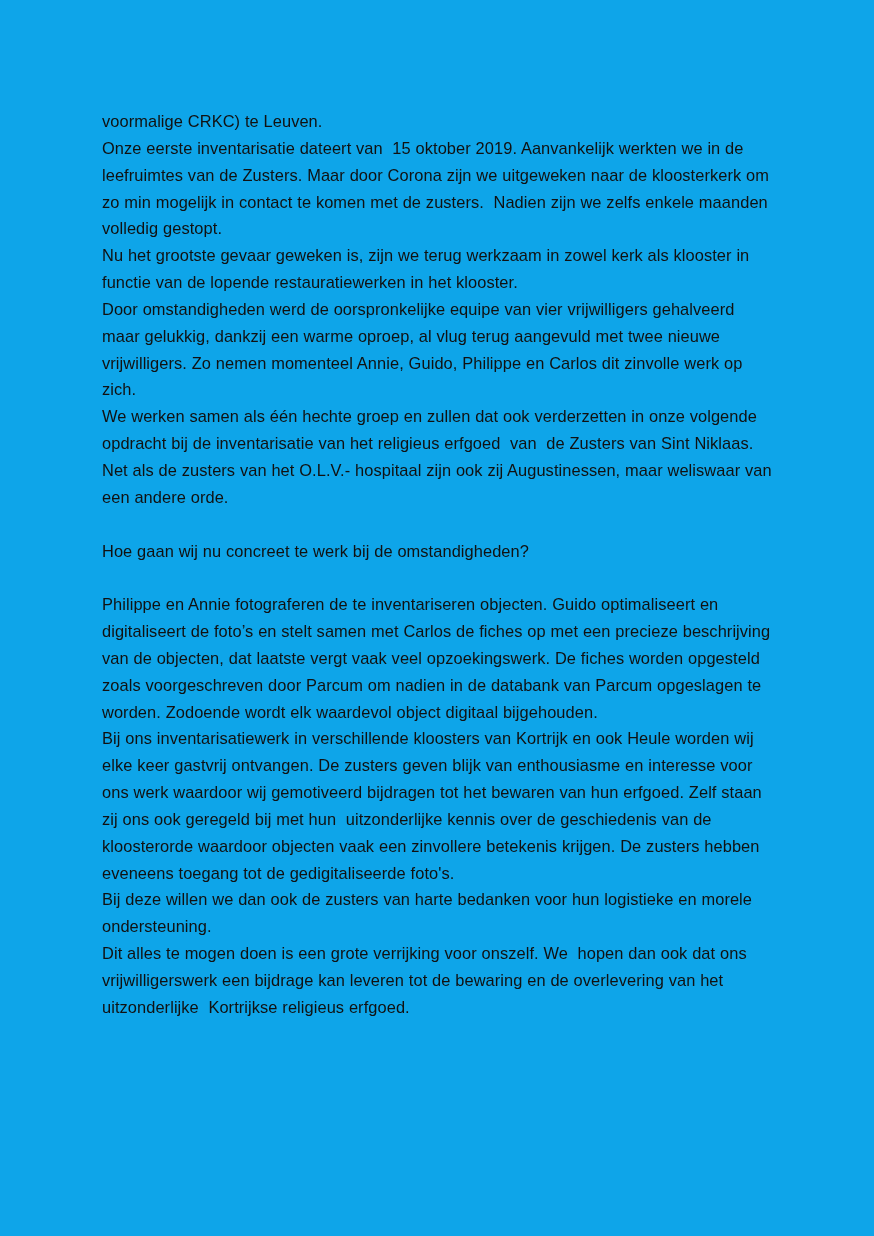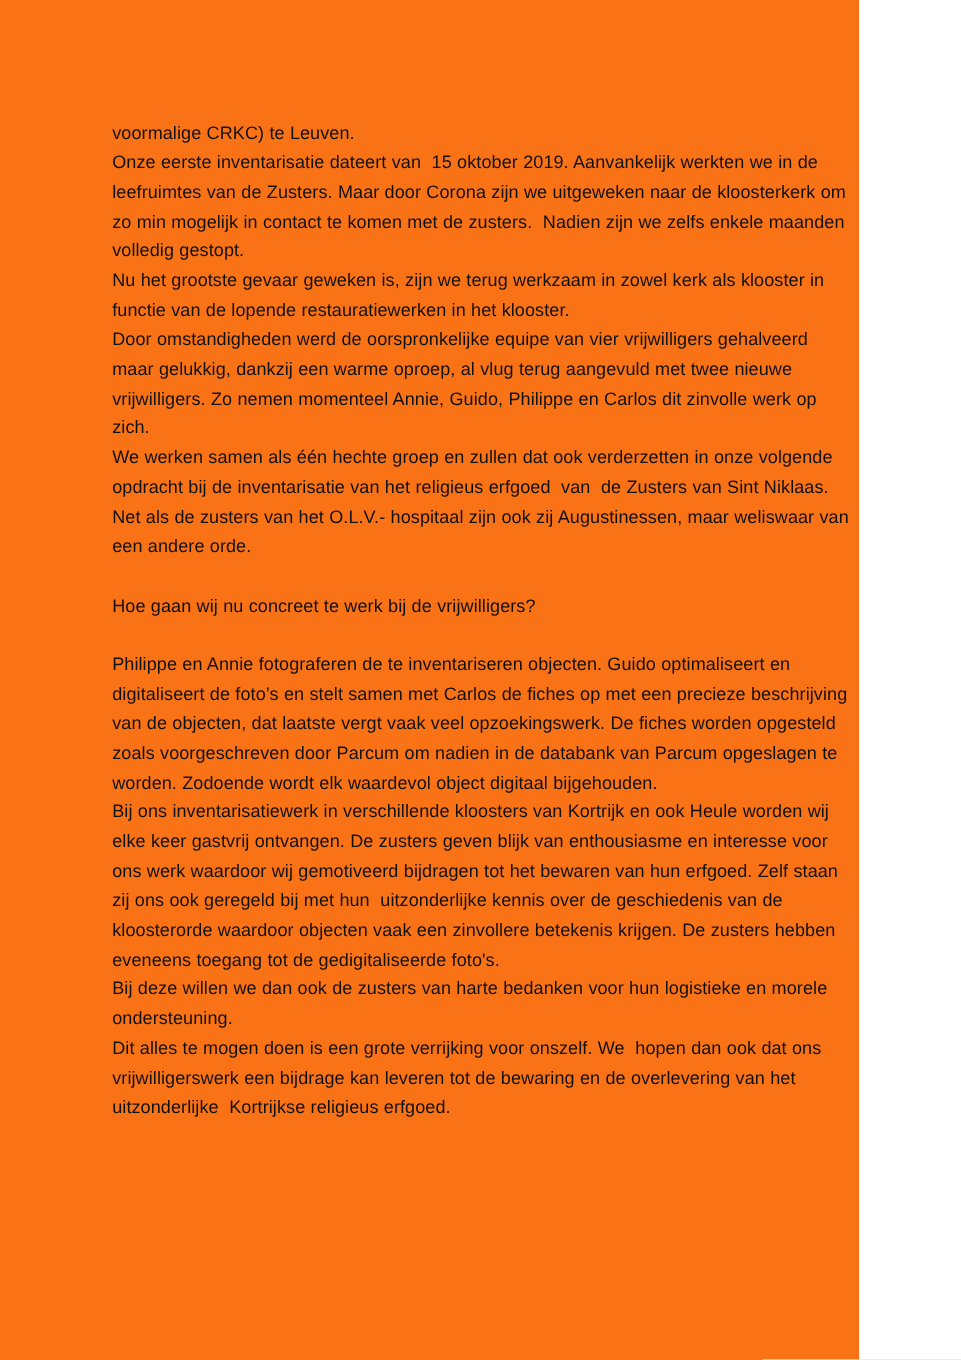--- a/index.html
+++ b/index.html
@@ -9,23 +9,23 @@
   }
   body {
     width: 874px;
     height: 1236px;
     font-family: "Liberation Sans", sans-serif;
     color: #111111;
     overflow: hidden;
   }
   .page {
     position: relative;
-    width: 781px;
+    width: 874px;
     height: 1236px;
-    background: #f97316;
+    background: #0ea5e9;
     box-sizing: border-box;
   }
   .doc-body {
     position: absolute;
     left: 102px;
     top: 108px;
     width: 672px;
   }
   .para {
     margin: 0;
@@ -50,21 +50,21 @@
   <div class="doc-body">
 
     <p class="para">voormalige CRKC) te Leuven.
 Onze eerste inventarisatie dateert van  15 oktober 2019. Aanvankelijk werkten we in de leefruimtes van de Zusters. Maar door Corona zijn we uitgeweken naar de kloosterkerk om zo min mogelijk in contact te komen met de zusters.  Nadien zijn we zelfs enkele maanden volledig gestopt.
 Nu het grootste gevaar geweken is, zijn we terug werkzaam in zowel kerk als klooster in functie van de lopende restauratiewerken in het klooster.
 Door omstandigheden werd de oorspronkelijke equipe van vier vrijwilligers gehalveerd maar gelukkig, dankzij een warme oproep, al vlug terug aangevuld met twee nieuwe vrijwilligers. Zo nemen momenteel Annie, Guido, Philippe en Carlos dit zinvolle werk op zich.
 We werken samen als één hechte groep en zullen dat ook verderzetten in onze volgende opdracht bij de inventarisatie van het religieus erfgoed  van  de Zusters van Sint Niklaas. Net als de zusters van het O.L.V.- hospitaal zijn ook zij Augustinessen, maar weliswaar van een andere orde.</p>
 
     <div class="blank-line"></div>
 
-    <p class="para">Hoe gaan wij nu concreet te werk bij de vrijwilligers?</p>
+    <p class="para">Hoe gaan wij nu concreet te werk bij de omstandigheden?</p>
 
     <div class="blank-line"></div>
 
     <p class="para">Philippe en Annie fotograferen de te inventariseren objecten. Guido optimaliseert en digitaliseert de foto’s en stelt samen met Carlos de fiches op met een precieze beschrijving van de objecten, dat laatste vergt vaak veel opzoekingswerk. De fiches worden opgesteld zoals voorgeschreven door Parcum om nadien in de databank van Parcum opgeslagen te worden. Zodoende wordt elk waardevol object digitaal bijgehouden.
 Bij ons inventarisatiewerk in verschillende kloosters van Kortrijk en ook Heule worden wij elke keer gastvrij ontvangen. De zusters geven blijk van enthousiasme en interesse voor ons werk waardoor wij gemotiveerd bijdragen tot het bewaren van hun erfgoed. Zelf staan zij ons ook geregeld bij met hun  uitzonderlijke kennis over de geschiedenis van de kloosterorde waardoor objecten vaak een zinvollere betekenis krijgen. De zusters hebben eveneens toegang tot de gedigitaliseerde foto's.
 Bij deze willen we dan ook de zusters van harte bedanken voor hun logistieke en morele ondersteuning.
 Dit alles te mogen doen is een grote verrijking voor onszelf. We  hopen dan ook dat ons vrijwilligerswerk een bijdrage kan leveren tot de bewaring en de overlevering van het uitzonderlijke  Kortrijkse religieus erfgoed.</p>
 
     <div class="blank-line"></div>
 

